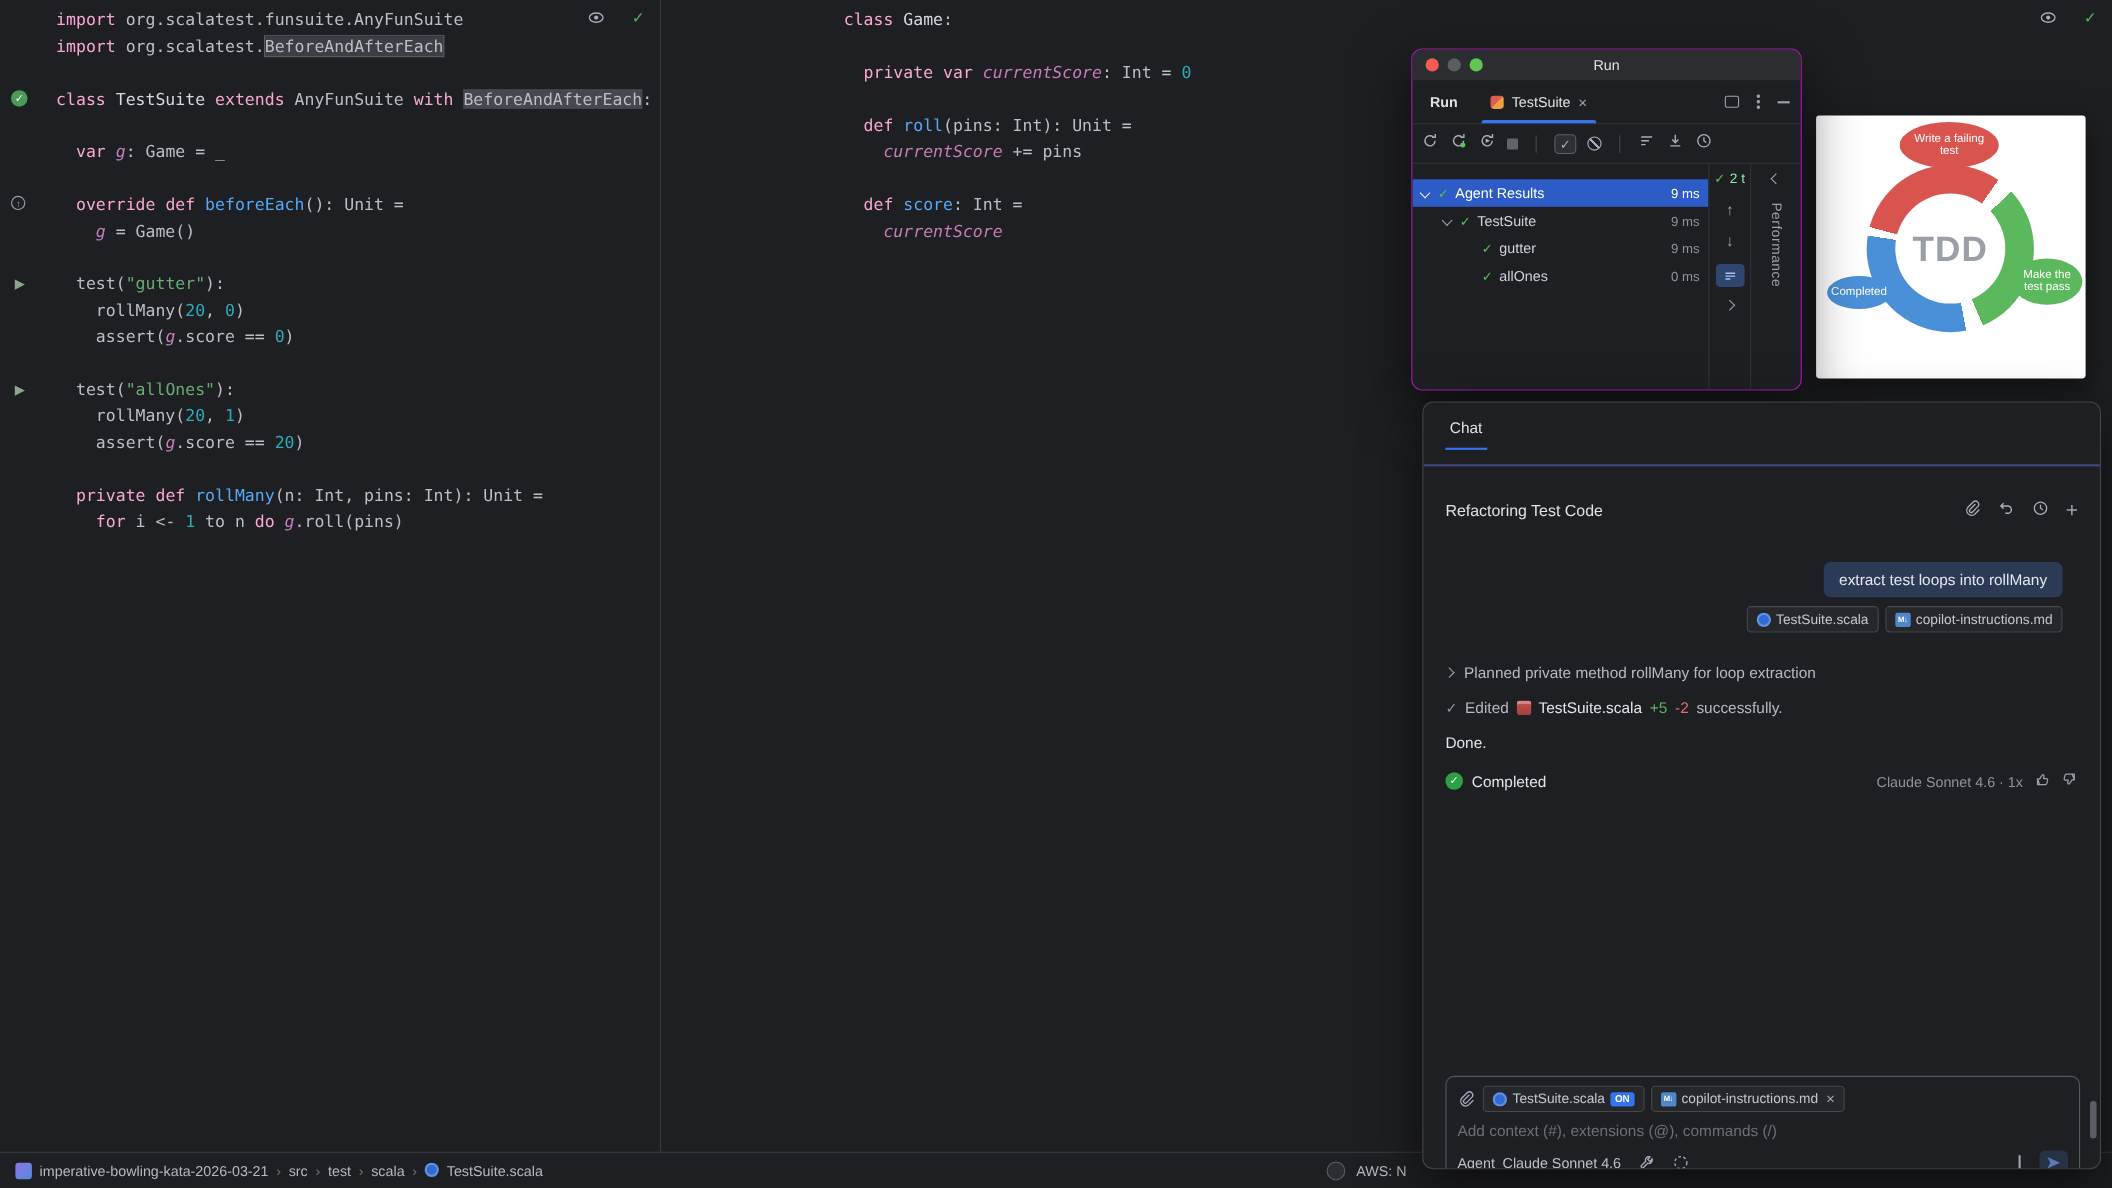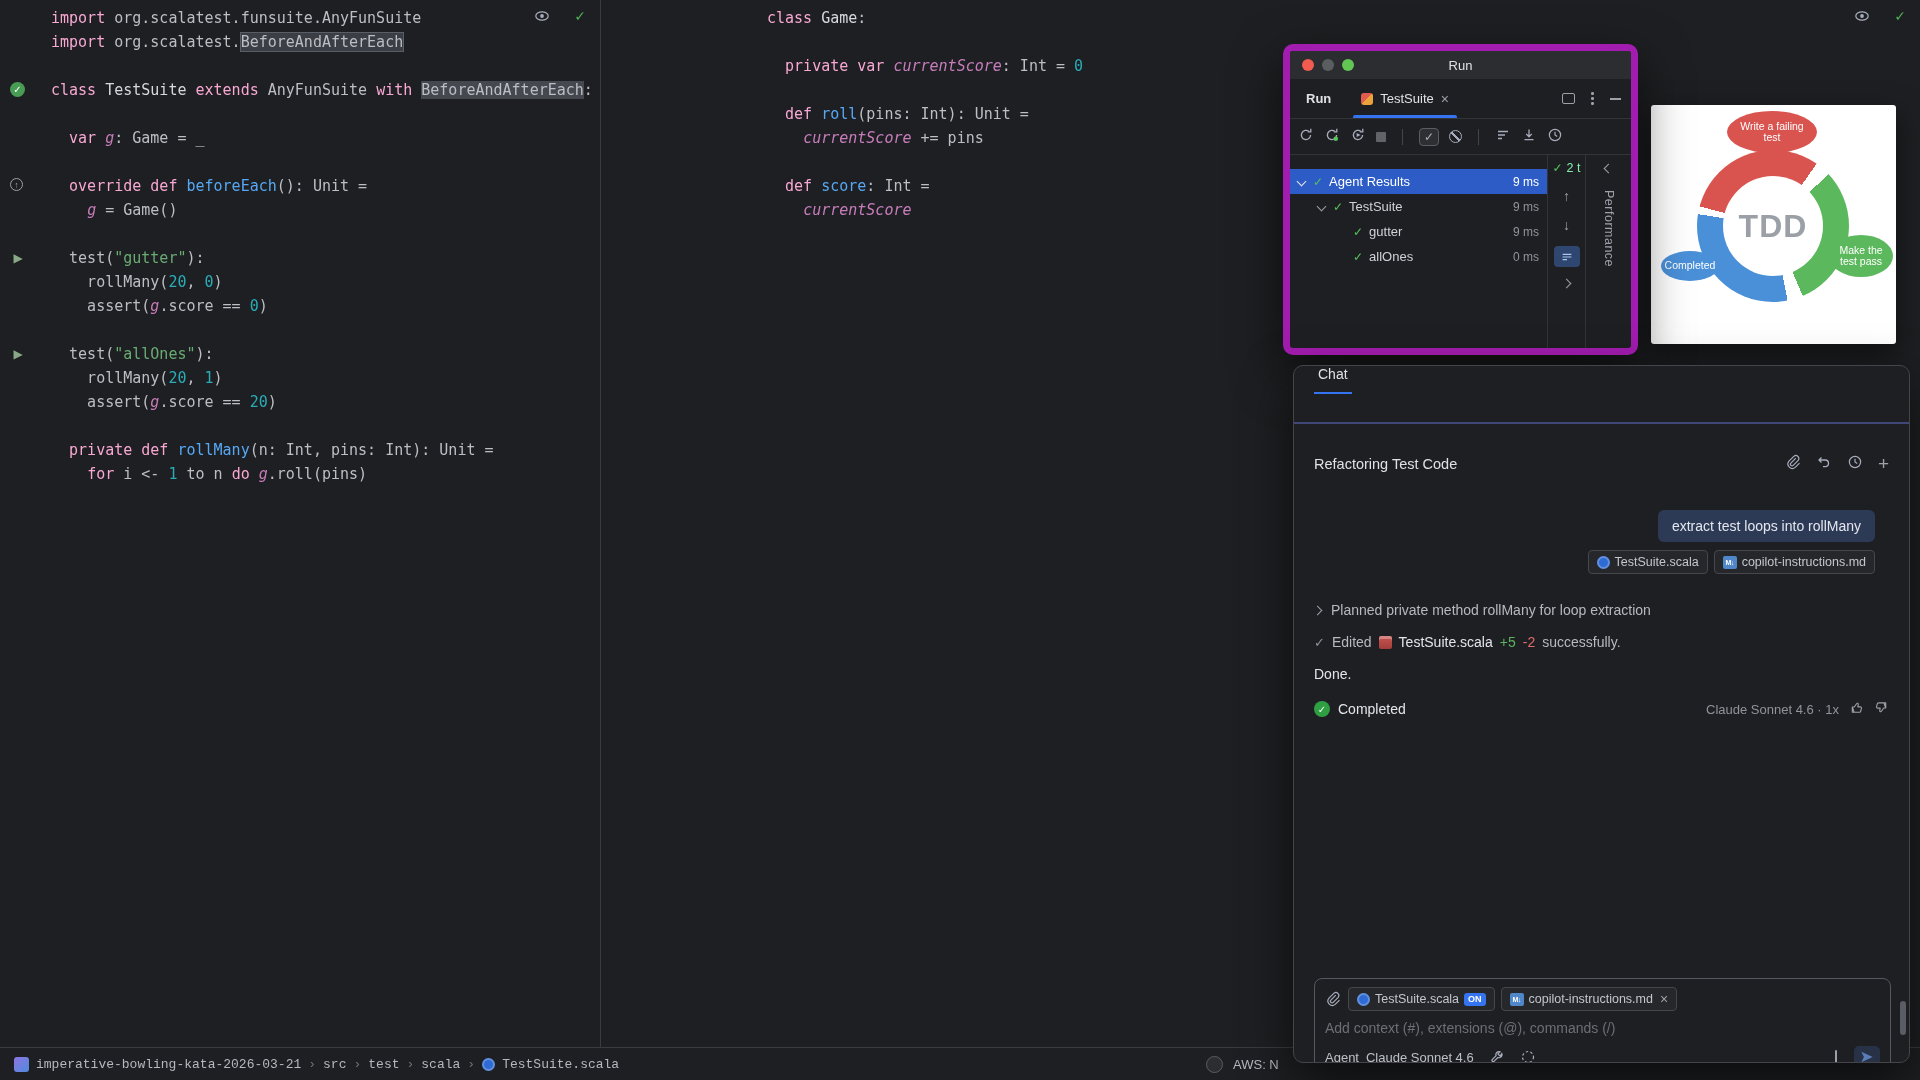--- a/index.html
+++ b/index.html
@@ -32,21 +32,21 @@
   
   .chev { display:inline-block; width:7px; height:7px; border-right:1.6px solid #9da0a8; border-bottom:1.6px solid #9da0a8; }
   .chev.down { transform:rotate(45deg); }
   .chev.right { transform:rotate(-45deg); }
   .chev.left  { transform:rotate(135deg); }
   .chev.white { border-color:#e8eaf0; }
   .vsep { display:inline-block; width:1px; height:16px; background:#43454a; margin:0 6px; }
 
   
   #run-panel { position:absolute; left:1283px; top:44px; width:355px; height:311px;
-    background:#1e1f22; border:7px solid #a21caf; border-radius:10px;
+    background:#1e1f22; border:1px solid #a21caf; border-radius:10px;
     box-shadow:0 18px 50px rgba(0,0,0,.6); z-index:5; overflow:hidden; }
   .titlebar { height:28px; background:#2b2d30; display:flex; align-items:center; position:relative; }
   .light { width:12px; height:12px; border-radius:50%; margin-left:8px; }
   .light:first-child { margin-left:12px; }
   .light.red{background:#f15b50}.light.gray{background:#5b5e61}.light.green{background:#62c554}
   .wtitle { position:absolute; left:0; right:0; text-align:center; font-size:13px; color:#dfe1e5; }
   .rtabs { height:40px; display:flex; align-items:center; border-bottom:1px solid #323438; padding:0 10px 0 16px; }
   .rtool { font-size:13px; font-weight:bold; color:#dfe1e5; margin-right:22px; }
   .rtab { position:relative; height:100%; display:flex; align-items:center; gap:7px; padding:0 8px; font-size:13px; color:#dfe1e5; }
   .rtab .underline { position:absolute; left:0; right:0; bottom:0; height:3px; background:#3574f0; border-radius:2px 2px 0 0; }
@@ -96,21 +96,21 @@
   .pill.green { left:178px; top:130px; width:64px; height:42px; background:#5cb85c; }
   .pill.blue  { left:10px; top:146px; width:58px; height:30px; background:#4a90d9; }
 
   
   #chat-panel { position:absolute; left:1293px; top:365px; width:617px; height:698px;
     background:#1e1f22; border:1px solid #43454a; border-radius:10px;
     box-shadow:0 18px 50px rgba(0,0,0,.6); z-index:6; overflow:hidden; }
   #chat-panel .titlebar { background:#323438; }
   #chat-panel .light { background:#5b5e61; }
   #chat-panel .wtitle { color:#9da0a8; }
-  .ctabs { height:58px; display:flex; align-items:flex-start; padding:0 22px; border-bottom:2px solid #3f4878; }
+  .ctabs { height:58px; display:flex; align-items:center; padding:0 22px; border-bottom:2px solid #3f4878; }
   .ctab { position:relative; font-size:14px; color:#dfe1e5; padding:0 2px 10px; }
   .ctab .underline { position:absolute; left:-2px; right:-2px; bottom:-2px; height:2.5px; background:#3574f0; }
   .cbody { position:relative; height:626px; padding:0 20px; }
   .sess-header { margin-top:30px; display:flex; align-items:center; }
   .sess-title { font-size:14.5px; color:#dfe1e5; }
   .sess-icons { margin-left:auto; display:flex; gap:15px; align-items:center; color:#9da0a8; }
   .plus { font-size:19px; line-height:14px; color:#9da0a8; cursor:pointer; }
   .bubble-row { display:flex; justify-content:flex-end; margin:36px 14px 0 0; }
   .bubble { background:#2d3a55; color:#e3e7ef; font-size:14px; padding:8px 14px; border-radius:6px; }
   .chips-row { display:flex; justify-content:flex-end; gap:6px; margin:8px 14px 0 0; }
@@ -146,21 +146,21 @@
   .drop { display:flex; align-items:center; gap:6px; cursor:pointer; }
   .in-ic { color:#9da0a8; display:flex; margin-left:8px; cursor:pointer; }
   .voice { display:flex; align-items:flex-end; gap:1.5px; margin-left:auto; cursor:pointer; }
   .voice i { width:2px; background:#9da0a8; border-radius:1px; }
   .sendbtn { width:26px; height:22px; margin-left:10px; background:#273246; border-radius:5px;
     display:flex; align-items:center; justify-content:center; cursor:pointer; }
 
   
   #statusbar { position:absolute; left:0; right:0; bottom:0; height:33px; background:#1e1f22;
     border-top:1px solid #393b40; display:flex; align-items:center; z-index:2; }
-  #breadcrumbs { display:flex; align-items:center; gap:7px; margin-left:14px; font-size:13px; color:#b4b8bf;font-family:Liberation Mono, monospace; }
+  #breadcrumbs { display:flex; align-items:flex-start; gap:7px; margin-left:14px; font-size:13px; color:#b4b8bf; }
   .bsep { color:#6f737a; }
   .crumb { cursor:pointer; white-space:nowrap; }
   .ic-proj { width:15px; height:15px; border-radius:3px; background:linear-gradient(135deg,#8f75e0,#4f8be0); display:inline-block; }
   .sb-right { position:absolute; left:1206px; display:flex; gap:10px; align-items:center; font-size:13px; color:#b4b8bf; }
   .sb-circle { width:17px; height:17px; border-radius:50%; border:1.5px solid #5a5d63; background:#2b2d30; display:inline-block; }
 </style>
 </head>
 <body>
 
 <div id="screen">

